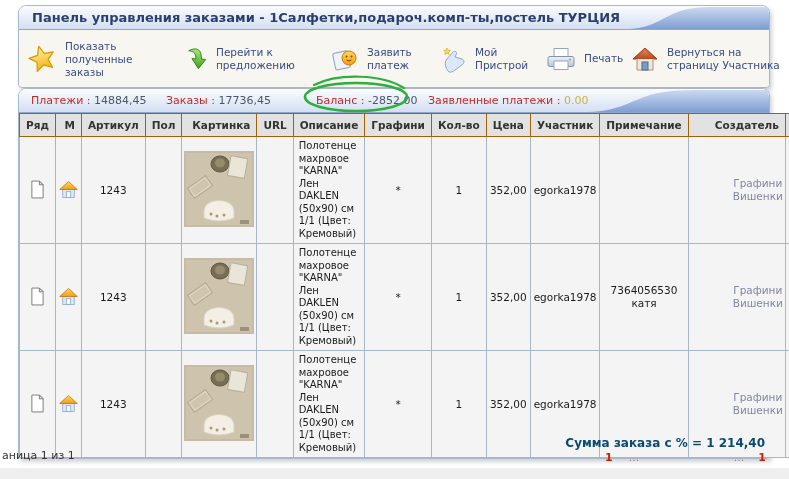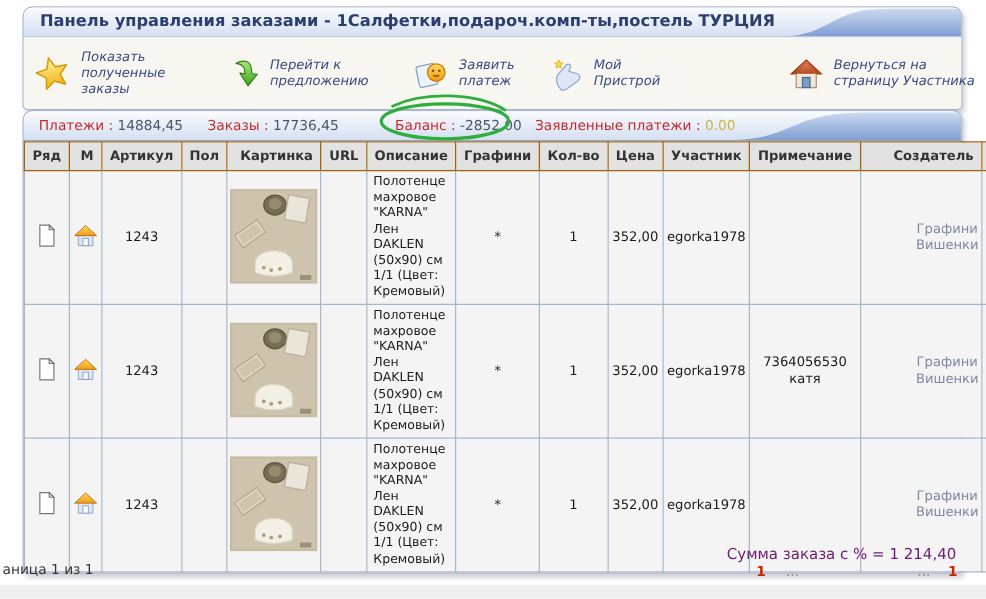--- a/index.html
+++ b/index.html
@@ -17,21 +17,21 @@
   .panel-header{
     position:relative;height:23px;overflow:hidden;
     background:linear-gradient(#fafcfe,#d4dff1);
     border-bottom:1px solid #8fa6cc;border-radius:7px 7px 0 0;
   }
   .swoosh{position:absolute;top:0;right:0;height:23px;}
   .panel-title{
     position:absolute;left:13px;top:4px;font-size:13px;font-weight:bold;color:#2c3e6e;white-space:nowrap;
   }
   
-  .toolbar{position:relative;height:57px;background:#f7f6f1;border-radius:0 0 4px 4px;font-style:italic;}
+  .toolbar{position:relative;height:57px;background:#f7f6f1;border-radius:0 0 4px 4px;}
   .tb-item{position:absolute;top:50%;transform:translateY(-50%);display:flex;align-items:center;gap:8px;cursor:pointer;}
   .tb-label{font-size:10.5px;line-height:13px;color:#3a4c80;}
   .tb-icon{display:flex;align-items:center;}
   
   .stat{position:absolute;top:5px;font-size:11px;white-space:nowrap;}
   .stat-label{color:#c32b2b;}
   .stat-value{color:#49566b;}
   .stat-value.gold{color:#cbb343;}
   
   table{border-collapse:collapse;table-layout:fixed;margin:0;}
@@ -49,21 +49,21 @@
     font-size:10.5px;color:#1a1a1a;text-align:center;vertical-align:middle;
     padding:1px 2px;overflow:hidden;
   }
   td.desc{font-size:10px;text-align:left;padding:3px 5px;line-height:12.5px;}
   td.creator{color:#7f88a0;line-height:13px;cursor:pointer;padding-left:44px;}
   td.note{line-height:13px;}
   .cell-icon{cursor:pointer;display:inline-block;}
   .product-image{display:inline-block;width:70px;height:76px;cursor:pointer;}
   
   .annotation{position:absolute;left:300px;top:72px;z-index:6;pointer-events:none;}
-  .sum-text{position:absolute;top:436px;right:24px;font-size:12px;font-weight:normal;color:#701a75;}
+  .sum-text{position:absolute;top:436px;right:24px;font-size:12px;font-weight:bold;color:#0c4a6e;}
   .pager-left{position:absolute;left:605px;top:451px;display:flex;gap:16px;font-size:11px;}
   .pager-right{position:absolute;right:23px;top:451px;display:flex;gap:14px;font-size:11px;}
   .pg-num{color:#cc2200;font-weight:bold;cursor:pointer;}
   .pg-dots{color:#998877;}
   .page-info{position:absolute;left:2px;top:449px;font-size:11px;color:#333;}
   .bottom-band{position:absolute;left:0;bottom:0;width:789px;height:11px;background:#efefef;}
 </style>
 </head>
 <body>
 
@@ -141,20 +141,31 @@
       <div class="tb-item" style="left:422px;">
         <span class="tb-icon">
           <svg width="26" height="28" viewBox="0 0 26 28">
             <path d="M8 27 C4 23 3 17 6 14 L12 7 C13.5 5.5 16 6.5 15.5 8.5 L14 12 L21 14 C23.5 15 23.5 18 21.5 19.5 L14 25 C12 26.8 10 27.5 8 27 Z" fill="#dce8f8" stroke="#90a8cc" stroke-width="1"></path>
             <path d="M6 3 l1 2.2 2.4 .3 -1.8 1.6 .5 2.4 -2.1 -1.2 -2.1 1.2 .5 -2.4 -1.8 -1.6 2.4 -.3 z" fill="#ffd84d" stroke="#d9a50a" stroke-width=".6"></path>
           </svg>
         </span>
         <span class="tb-label" style="width:70px;">Мой Пристрой</span>
       </div>
 
+      <div class="tb-item" style="left:527px;">
+        <span class="tb-icon">
+          <svg width="30" height="24" viewBox="0 0 30 24">
+            <rect x="8" y="1.5" width="14" height="8" fill="#ffffff" stroke="#9aa6b8"></rect>
+            <path d="M4 9.5 h22 a2 2 0 0 1 2 2 v6 a2 2 0 0 1 -2 2 h-22 a2 2 0 0 1 -2 -2 v-6 a2 2 0 0 1 2 -2 z" fill="url(#gradPrinter)" stroke="#8492a8"></path>
+            <rect x="8" y="14" width="14" height="8.5" fill="#ffffff" stroke="#9aa6b8"></rect>
+            <circle cx="24" cy="12.5" r="1" fill="#8aa855"></circle>
+          </svg>
+        </span>
+        <span class="tb-label">Печать</span>
+      </div>
 
       <div class="tb-item" style="left:612px;">
         <span class="tb-icon">
           <svg width="28" height="26" viewBox="0 0 28 26">
             <path d="M6 12 L22 12 L22 24 L6 24 Z" fill="#efe7d8" stroke="#b09070"></path>
             <path d="M14 2 L26 13 L23 13 L14 5 L5 13 L2 13 Z" fill="url(#gradRoof)" stroke="#9c3a10"></path>
             <path d="M14 4.5 L23.5 13 L4.5 13 Z" fill="url(#gradRoof)"></path>
             <rect x="11" y="16" width="6" height="8" fill="#7a9cc8" stroke="#4a6a98"></rect>
           </svg>
         </span>

